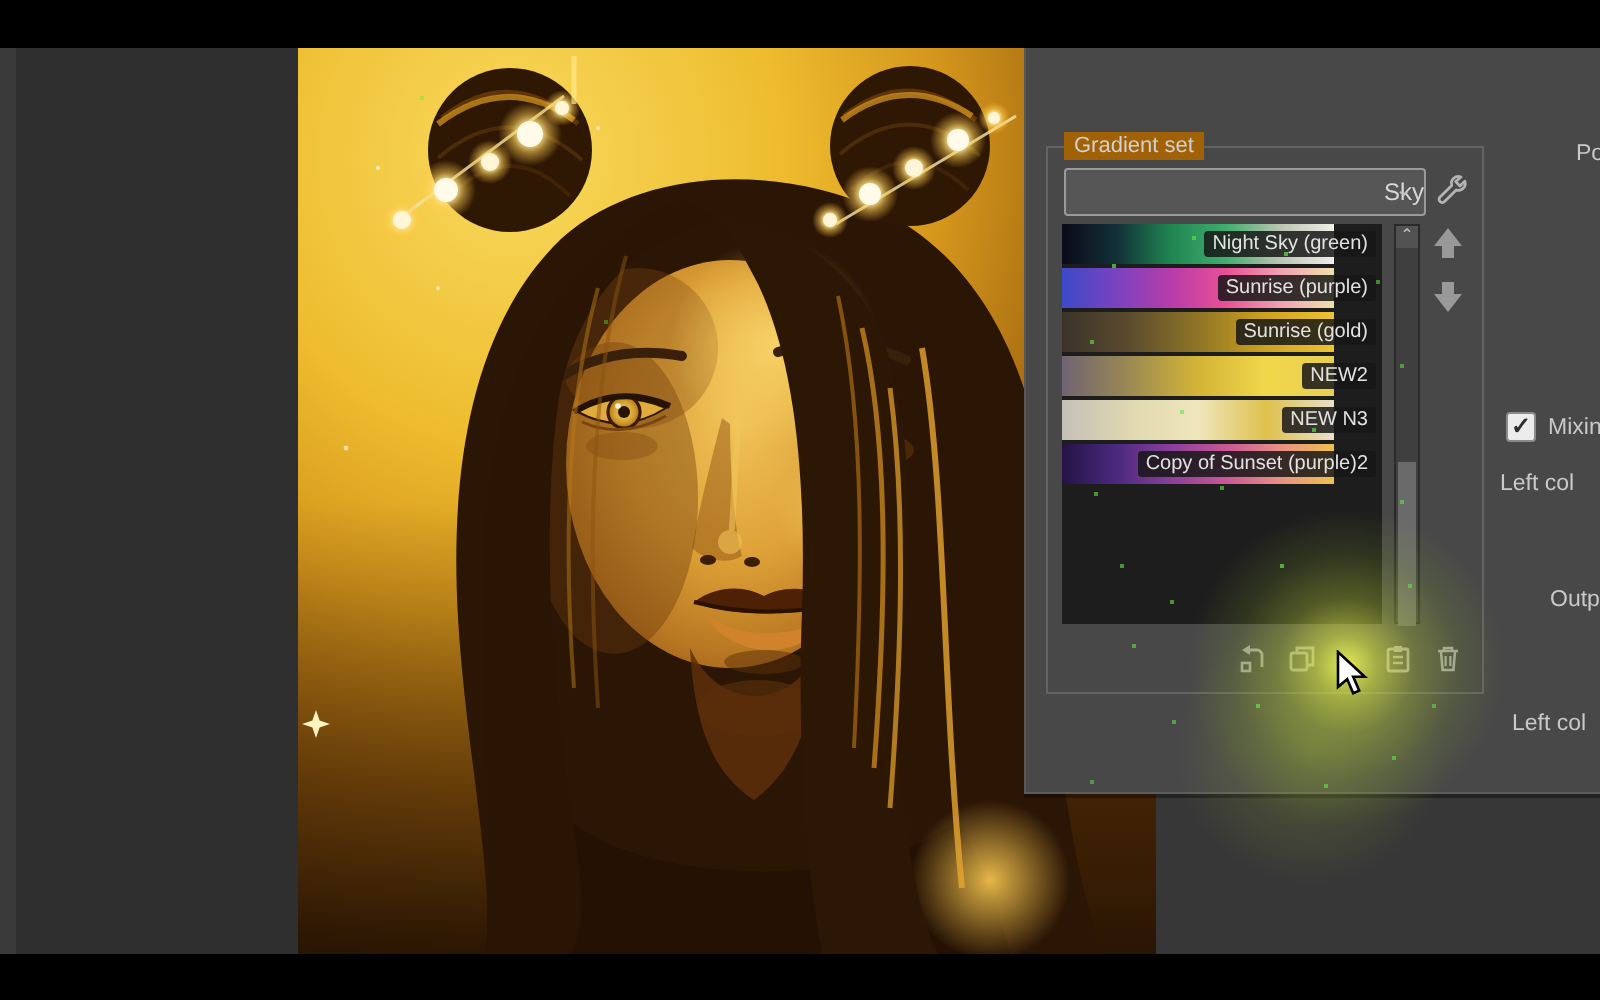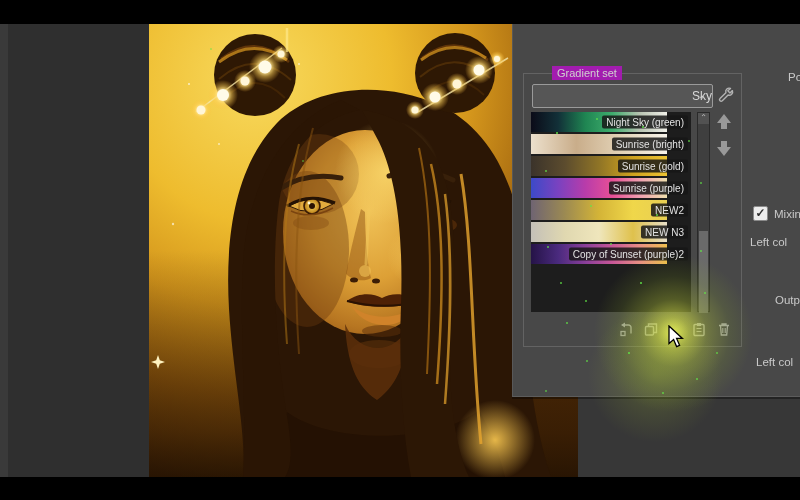--- a/index.html
+++ b/index.html
@@ -10,21 +10,21 @@
   #botbar{top:477px;height:23px;}
   #leftstrip{position:absolute;left:0;top:24px;width:8px;height:453px;background:#3a3a3a;}
   #canvas{position:absolute;left:149px;top:24px;width:429px;height:453px;}
   #canvas svg{display:block;}
   #subpanel{position:absolute;left:578px;top:397px;width:222px;height:80px;background:#373737;}
   #dialog{position:absolute;left:512px;top:24px;width:288px;height:373px;background:#484848;
           border-left:1px solid #585858;border-bottom:1px solid #5c5c5c;box-shadow:0 2px 0 rgba(0,0,0,.35);}
   .hmark{position:absolute;top:-3px;color:#b5b5b5;font-size:9px;line-height:9px;}
   .hmark::before{content:"\2303";}
   #groupbox{position:absolute;left:10px;top:49px;width:219px;height:274px;border:1px solid #636363;}
-  #grouplabel{position:absolute;left:8px;top:-8px;background:#a21caf;padding:0 5px;color:#d0d0d0;font-size:11px;line-height:14px;margin-left:20px;}
+  #grouplabel{position:absolute;left:8px;top:-8px;background:#a16207;padding:0 5px;color:#d0d0d0;font-size:11px;line-height:14px;}
   #dropdown{position:absolute;left:19px;top:60px;width:181px;height:24px;background:#565656;border:1px solid #9a9a9a;border-radius:2px;color:#d8d8d8;font-size:12px;text-align:right;line-height:22px;}
   #dd-chev{position:absolute;right:6px;top:0;color:#c0c0c0;font-size:10px;line-height:22px;}
   #wrenchbtn{position:absolute;left:202px;top:60px;width:22px;height:22px;}
   #glist{position:absolute;left:18px;top:88px;width:160px;height:200px;background:#1d1d1d;}
   .grow{position:relative;height:20px;margin-bottom:2px;background:#1d1d1d;}
   .swatch{position:absolute;left:0;top:0;width:136px;height:20px;}
   .glabel{position:absolute;right:3px;top:50%;transform:translateY(-50%);color:#e2e2e2;font-size:10px;
           background:rgba(22,22,22,.85);padding:1px 4px;border-radius:2px;white-space:nowrap;}
   #scrollbar{position:absolute;left:184px;top:88px;width:13px;height:200px;background:#3f3f3f;border:1px solid #2a2a2a;}
   #scrollup{position:absolute;left:0;top:0;width:11px;height:11px;background:#525252;color:#c0c0c0;font-size:8px;line-height:10px;text-align:center;}
@@ -222,33 +222,29 @@
       </svg>
     </div>
 
     <div id="glist">
   <div class="grow">
     <div class="swatch" style="background: linear-gradient(90deg, rgb(11, 11, 24), rgb(18, 48, 56), rgb(31, 133, 82), rgb(63, 174, 110), rgb(185, 196, 178), rgb(240, 239, 232));"></div>
     <span class="glabel">Night Sky (green)</span>
   </div>
 
 
-  <div class="grow">
-    <div class="swatch" style="background: linear-gradient(90deg, rgb(236, 224, 204), rgb(201, 173, 138), rgb(227, 211, 184), rgb(247, 243, 234));"></div>
-    <span class="glabel">Sunrise (bright)</span>
+
+  <div class="grow">
+    <div class="swatch" style="background: linear-gradient(90deg, rgb(60, 74, 200), rgb(122, 66, 192), rgb(184, 60, 170), rgb(232, 79, 150), rgb(240, 160, 176), rgb(239, 224, 174));"></div>
+    <span class="glabel">Sunrise (purple)</span>
   </div>
 
   <div class="grow">
     <div class="swatch" style="background: linear-gradient(90deg, rgb(59, 51, 42), rgb(92, 76, 46), rgb(143, 116, 38), rgb(207, 162, 31), rgb(237, 196, 51));"></div>
     <span class="glabel">Sunrise (gold)</span>
-  </div>
-
-  <div class="grow">
-    <div class="swatch" style="background: linear-gradient(90deg, rgb(60, 74, 200), rgb(122, 66, 192), rgb(184, 60, 170), rgb(232, 79, 150), rgb(240, 160, 176), rgb(239, 224, 174));"></div>
-    <span class="glabel">Sunrise (purple)</span>
   </div>
 
 
   <div class="grow">
     <div class="swatch" style="background: linear-gradient(90deg, rgb(111, 100, 114), rgb(156, 138, 82), rgb(212, 180, 55), rgb(240, 215, 74), rgb(232, 207, 82));"></div>
     <span class="glabel">NEW2</span>
   </div>
 
   <div class="grow">
     <div class="swatch" style="background: linear-gradient(90deg, rgb(196, 192, 184), rgb(224, 216, 176), rgb(239, 230, 188), rgb(223, 193, 76), rgb(232, 223, 200));"></div>

